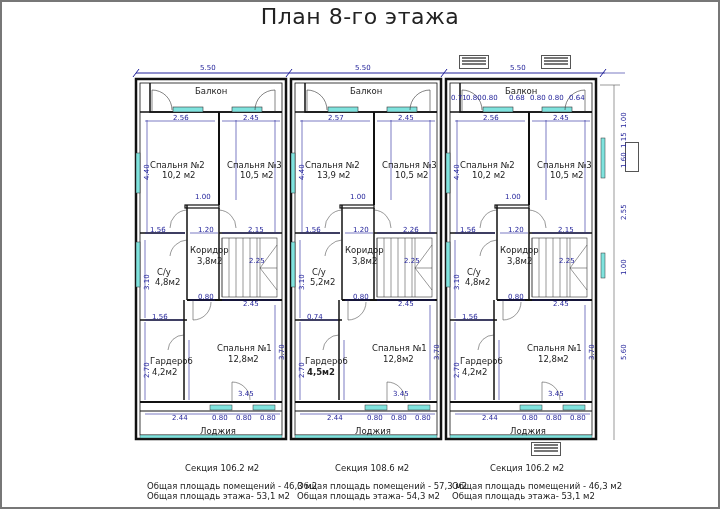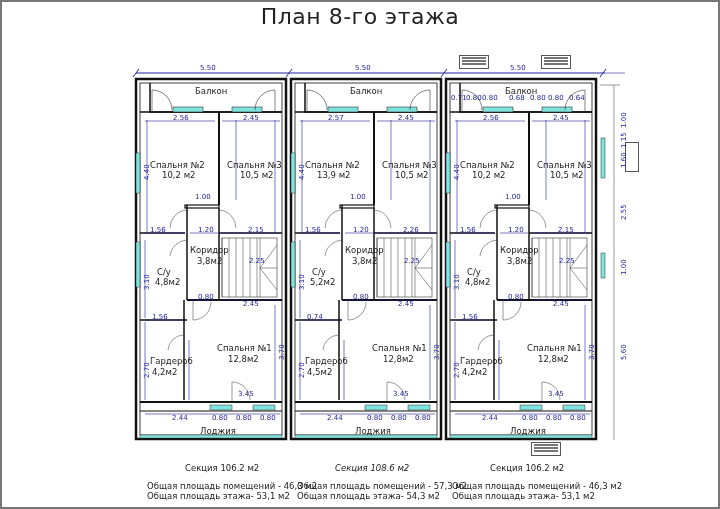--- a/index.html
+++ b/index.html
@@ -262,21 +262,21 @@
     <span style="position: absolute; left: 350px; top: 86px; white-space: nowrap; font-size: 8.5px; color: rgb(34, 34, 34);">Балкон</span>
     <span style="position: absolute; left: 305px; top: 160px; white-space: nowrap; font-size: 8.5px; color: rgb(34, 34, 34);">Спальня №2</span>
     <span style="position: absolute; left: 317px; top: 170px; white-space: nowrap; font-size: 8.5px; color: rgb(34, 34, 34);">13,9 м2</span>
     <span style="position: absolute; left: 382px; top: 160px; white-space: nowrap; font-size: 8.5px; color: rgb(34, 34, 34);">Спальня №3</span>
     <span style="position: absolute; left: 395px; top: 170px; white-space: nowrap; font-size: 8.5px; color: rgb(34, 34, 34);">10,5 м2</span>
     <span style="position: absolute; left: 345px; top: 245px; white-space: nowrap; font-size: 8.5px; color: rgb(34, 34, 34);">Коридор</span>
     <span style="position: absolute; left: 352px; top: 256px; white-space: nowrap; font-size: 8.5px; color: rgb(34, 34, 34);">3,8м2</span>
     <span style="position: absolute; left: 312px; top: 267px; white-space: nowrap; font-size: 8.5px; color: rgb(34, 34, 34);">С/у</span>
     <span style="position: absolute; left: 310px; top: 277px; white-space: nowrap; font-size: 8.5px; color: rgb(34, 34, 34);">5,2м2</span>
     <span style="position: absolute; left: 305px; top: 356px; white-space: nowrap; font-size: 8.5px; color: rgb(34, 34, 34);">Гардероб</span>
-    <span style="position: absolute; left: 307px; top: 367px; white-space: nowrap; font-size: 8.5px; color: rgb(34, 34, 34);">4,5м2</span>
+    <span style="position: absolute; left: 307px; top: 367px; white-space: nowrap; font-size: 8.5px; color: rgb(34, 34, 34); font-weight: bold;">4,5м2</span>
     <span style="position: absolute; left: 372px; top: 343px; white-space: nowrap; font-size: 8.5px; color: rgb(34, 34, 34);">Спальня №1</span>
     <span style="position: absolute; left: 383px; top: 354px; white-space: nowrap; font-size: 8.5px; color: rgb(34, 34, 34);">12,8м2</span>
     <span style="position: absolute; left: 355px; top: 426px; white-space: nowrap; font-size: 8.5px; color: rgb(34, 34, 34);">Лоджия</span>
     <span style="position: absolute; left: 328px; top: 114px; white-space: nowrap; font-size: 7px; color: rgb(34, 34, 154);">2.57</span>
     <span style="position: absolute; left: 398px; top: 114px; white-space: nowrap; font-size: 7px; color: rgb(34, 34, 154);">2.45</span>
     <span style="position: absolute; left: 350px; top: 193px; white-space: nowrap; font-size: 7px; color: rgb(34, 34, 154);">1.00</span>
     <span style="position: absolute; left: 305px; top: 226px; white-space: nowrap; font-size: 7px; color: rgb(34, 34, 154);">1.56</span>
     <span style="position: absolute; left: 353px; top: 226px; white-space: nowrap; font-size: 7px; color: rgb(34, 34, 154);">1.20</span>
     <span style="position: absolute; left: 403px; top: 226px; white-space: nowrap; font-size: 7px; color: rgb(34, 34, 154);">2.26</span>
     <span style="position: absolute; left: 404px; top: 257px; white-space: nowrap; font-size: 7px; color: rgb(34, 34, 154);">2.25</span>
@@ -285,21 +285,21 @@
     <span style="position: absolute; left: 307px; top: 313px; white-space: nowrap; font-size: 7px; color: rgb(34, 34, 154);">0.74</span>
     <span style="position: absolute; left: 393px; top: 390px; white-space: nowrap; font-size: 7px; color: rgb(34, 34, 154);">3.45</span>
     <span style="position: absolute; left: 327px; top: 414px; white-space: nowrap; font-size: 7px; color: rgb(34, 34, 154);">2.44</span>
     <span style="position: absolute; left: 367px; top: 414px; white-space: nowrap; font-size: 7px; color: rgb(34, 34, 154);">0.80</span>
     <span style="position: absolute; left: 391px; top: 414px; white-space: nowrap; font-size: 7px; color: rgb(34, 34, 154);">0.80</span>
     <span style="position: absolute; left: 415px; top: 414px; white-space: nowrap; font-size: 7px; color: rgb(34, 34, 154);">0.80</span>
     <span style="position: absolute; left: 298px; top: 180px; white-space: nowrap; font-size: 7px; color: rgb(34, 34, 154); transform: rotate(-90deg); transform-origin: left top;">4.40</span>
     <span style="position: absolute; left: 298px; top: 290px; white-space: nowrap; font-size: 7px; color: rgb(34, 34, 154); transform: rotate(-90deg); transform-origin: left top;">3.10</span>
     <span style="position: absolute; left: 298px; top: 378px; white-space: nowrap; font-size: 7px; color: rgb(34, 34, 154); transform: rotate(-90deg); transform-origin: left top;">2.70</span>
     <span style="position: absolute; left: 433px; top: 360px; white-space: nowrap; font-size: 7px; color: rgb(34, 34, 154); transform: rotate(-90deg); transform-origin: left top;">3.70</span>
-    <span style="position: absolute; left: 335px; top: 463px; white-space: nowrap; font-size: 8.5px; color: rgb(34, 34, 34); font-style: italic;">Секция 108.6 м2</span>
+    <span style="position: absolute; left: 335px; top: 463px; white-space: nowrap; font-size: 8.5px; color: rgb(34, 34, 34);">Секция 108.6 м2</span>
     <span style="position: absolute; left: 297px; top: 481px; white-space: nowrap; font-size: 8.5px; color: rgb(34, 34, 34);">Общая площадь помещений - 57,3 м2</span>
     <span style="position: absolute; left: 297px; top: 491px; white-space: nowrap; font-size: 8.5px; color: rgb(34, 34, 34);">Общая площадь этажа- 54,3 м2</span>
     <span style="position: absolute; left: 510px; top: 64px; white-space: nowrap; font-size: 7px; color: rgb(34, 34, 154);">5.50</span>
     <span style="position: absolute; left: 505px; top: 86px; white-space: nowrap; font-size: 8.5px; color: rgb(34, 34, 34);">Балкон</span>
     <span style="position: absolute; left: 460px; top: 160px; white-space: nowrap; font-size: 8.5px; color: rgb(34, 34, 34);">Спальня №2</span>
     <span style="position: absolute; left: 472px; top: 170px; white-space: nowrap; font-size: 8.5px; color: rgb(34, 34, 34);">10,2 м2</span>
     <span style="position: absolute; left: 537px; top: 160px; white-space: nowrap; font-size: 8.5px; color: rgb(34, 34, 34);">Спальня №3</span>
     <span style="position: absolute; left: 550px; top: 170px; white-space: nowrap; font-size: 8.5px; color: rgb(34, 34, 34);">10,5 м2</span>
     <span style="position: absolute; left: 500px; top: 245px; white-space: nowrap; font-size: 8.5px; color: rgb(34, 34, 34);">Коридор</span>
     <span style="position: absolute; left: 507px; top: 256px; white-space: nowrap; font-size: 8.5px; color: rgb(34, 34, 34);">3,8м2</span>

